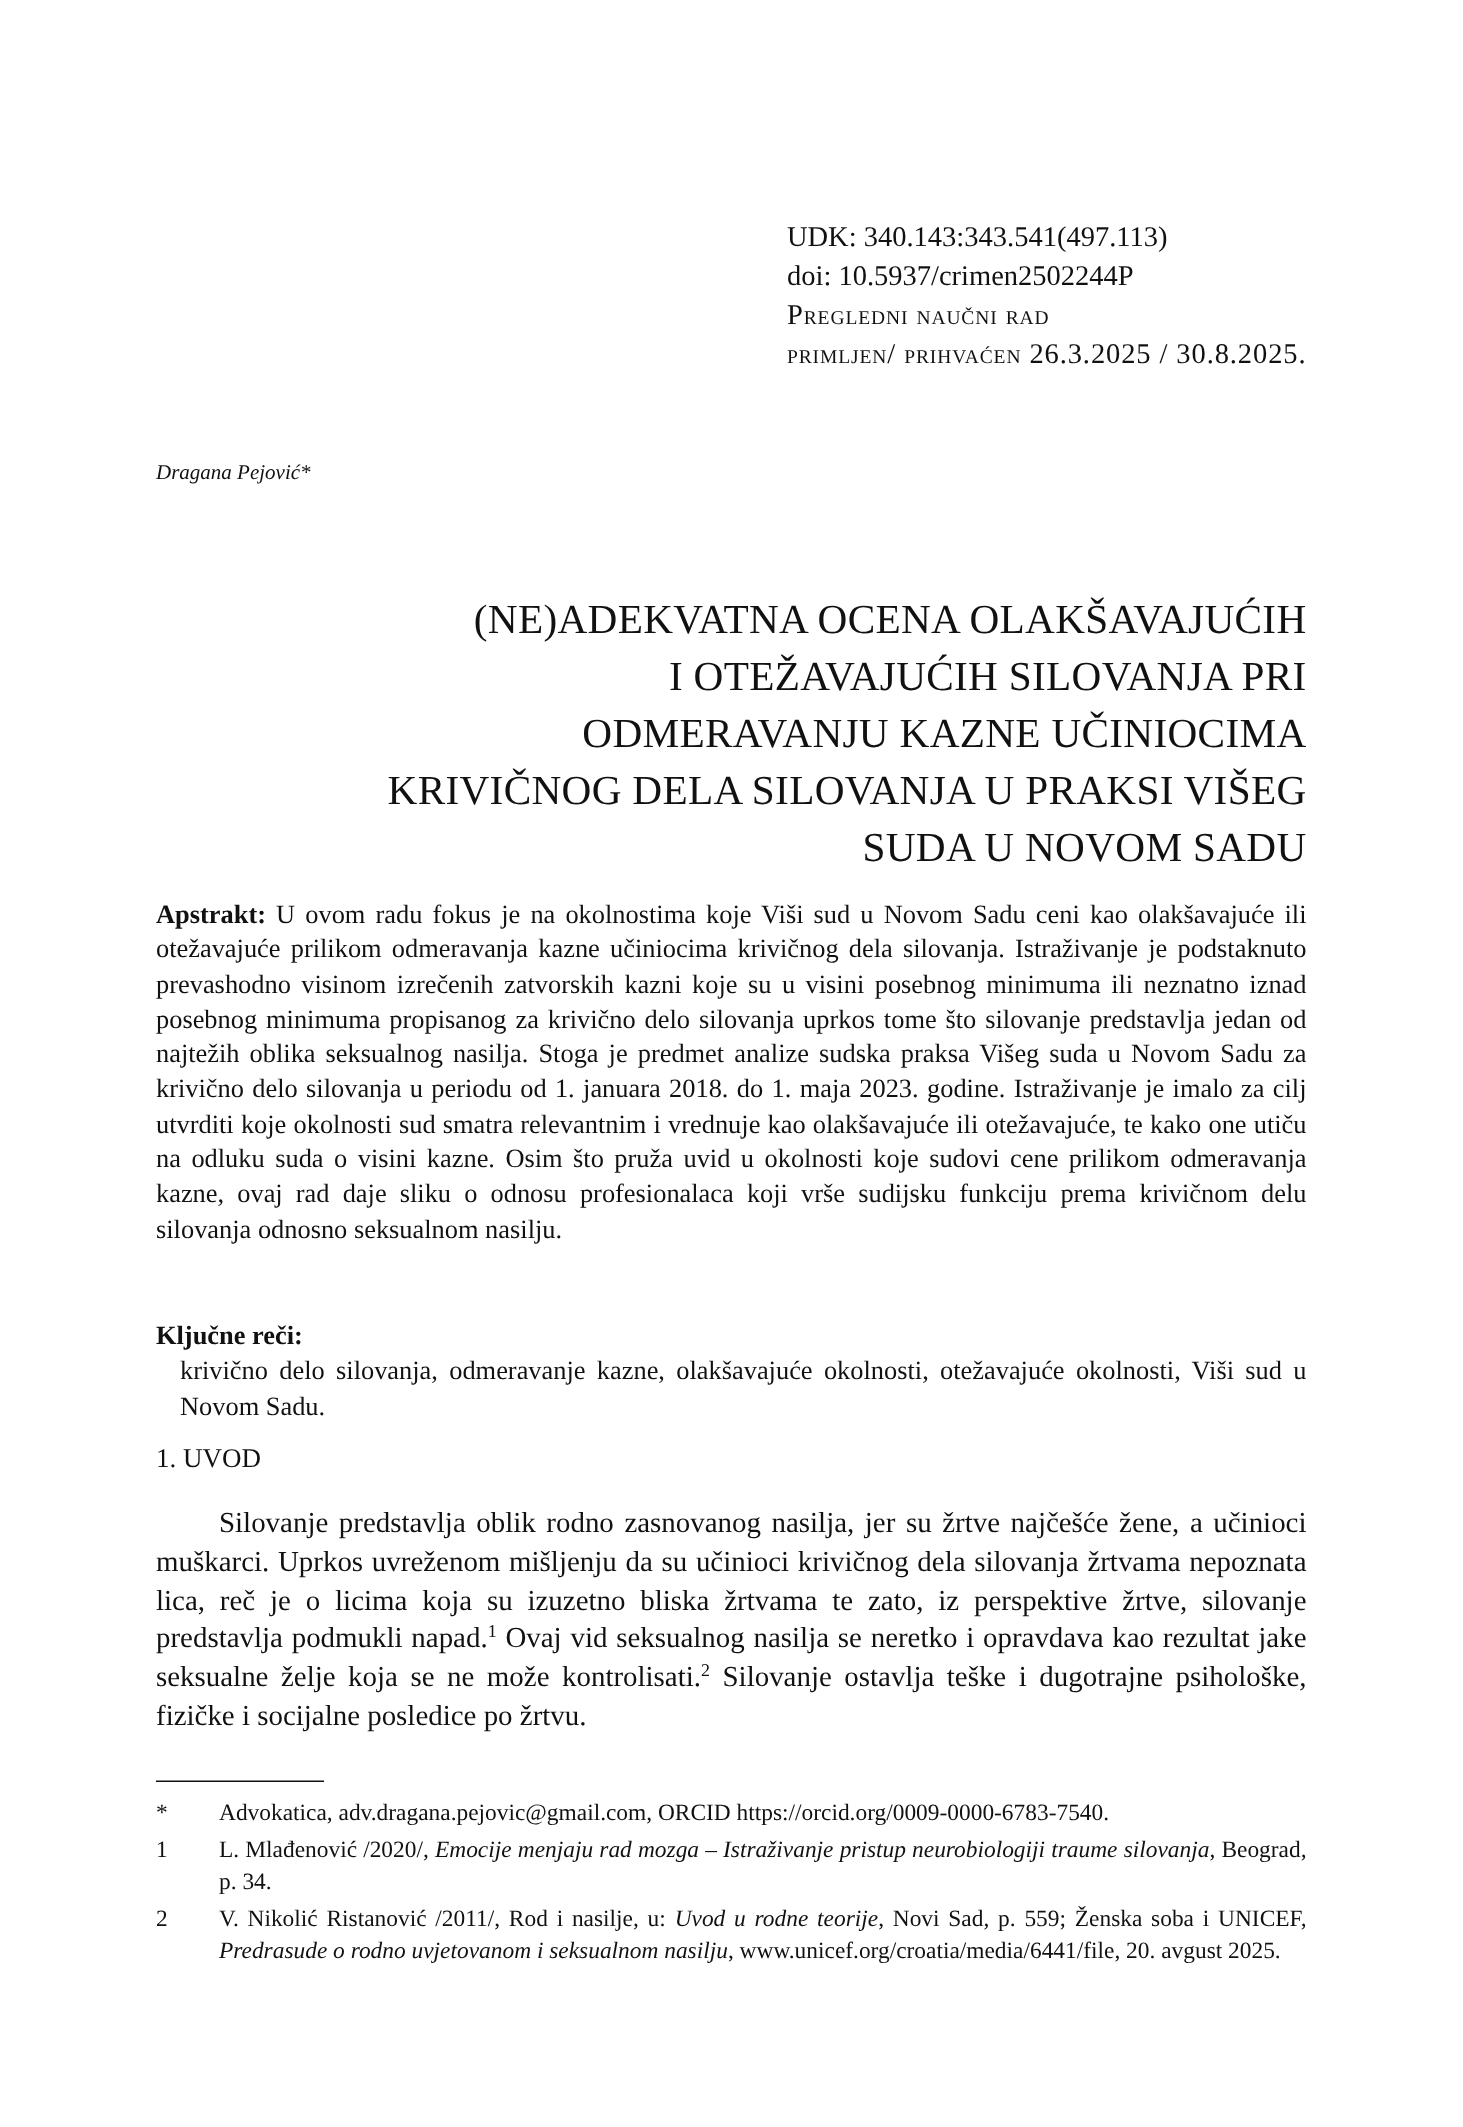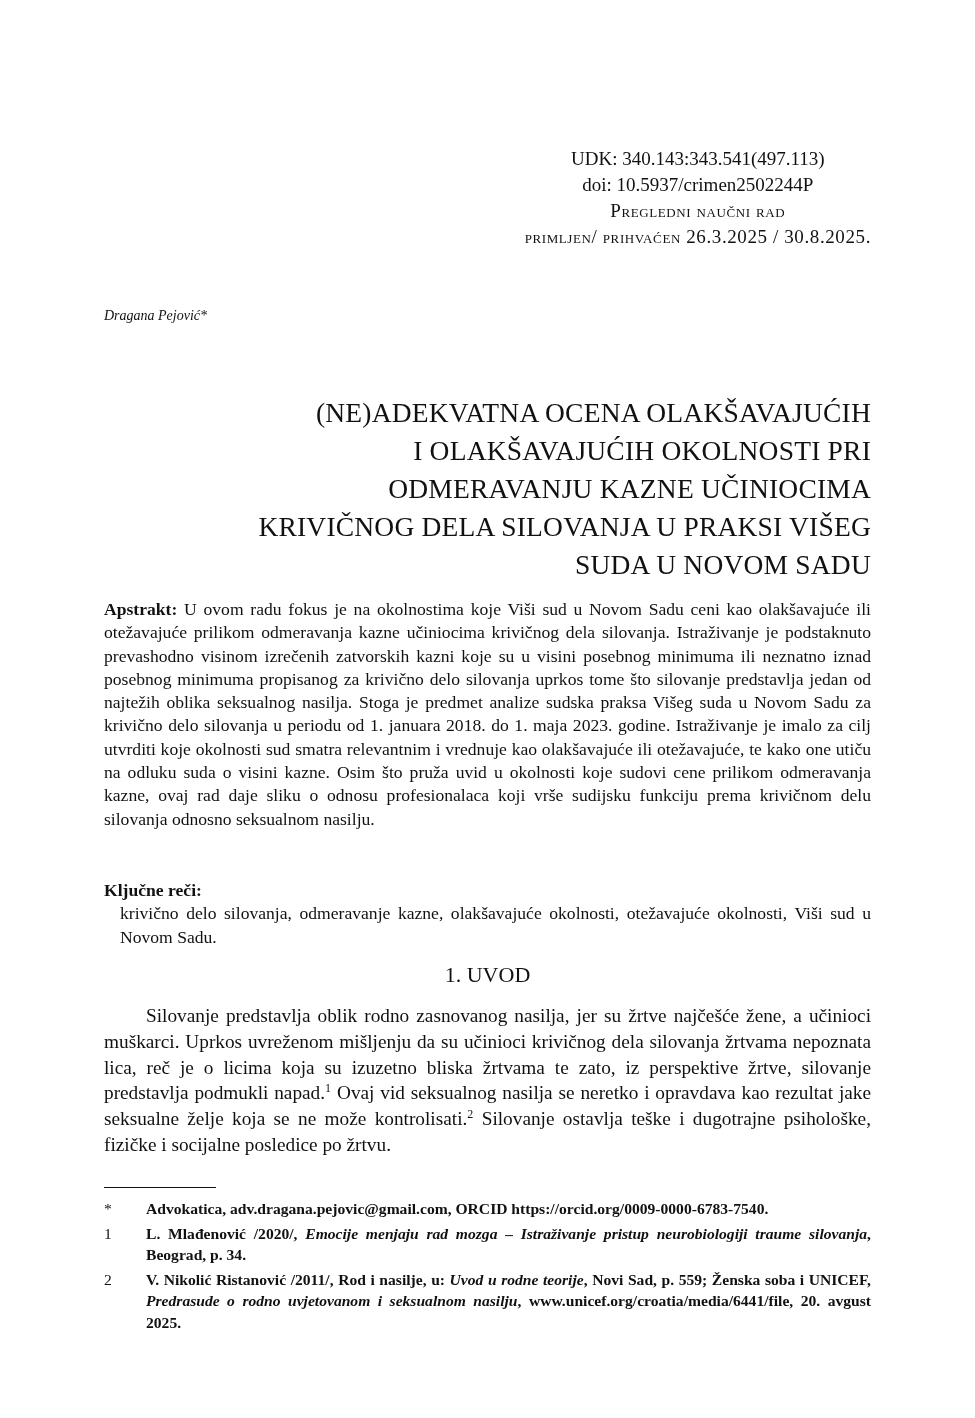--- a/index.html
+++ b/index.html
@@ -1,21 +1,21 @@
 <!DOCTYPE html>
 <html><head>
   <meta charset="utf-8">
   <style>
     html, body { margin: 0; padding: 0; background: #ffffff; }
     body {
       width: 975px; height: 1418px; position: relative; overflow: hidden;
       font-family: "Liberation Serif", "DejaVu Serif", serif; color: #111;
     }
     .meta {
-      position: absolute; right: 104px; top: 146px; text-align: center;
+      position: absolute; right: 104px; top: 146px; text-align: left;
       font-size: 19px; line-height: 26px;
     }
     .meta .sc { font-variant: small-caps; letter-spacing: 0.6px; }
     .meta .sc-low { font-variant: small-caps; text-transform: lowercase; letter-spacing: 0.6px; font-family: Liberation Serif, serif; }
     .author {
       position: absolute; left: 104px; top: 308px; font-style: italic; font-size: 14px;
     }
     .title {
       position: absolute; left: 104px; width: 767px; top: 394px; text-align: right;
       font-size: 27.5px; line-height: 38px; letter-spacing: 0.2px;
@@ -25,55 +25,55 @@
       font-size: 17.6px; line-height: 23.3px; text-align: justify;
     }
     .abstract b { font-weight: bold; }
     .keywords {
       position: absolute; left: 104px; width: 767px; top: 879px;
       font-size: 17.6px; line-height: 23.3px; display: flex; flex-direction: column;
     }
     .keywords .kw-label { font-weight: bold; white-space: nowrap; width: 118px; flex: none; }
     .keywords .kw-text { text-align: justify; margin-left: 16px; }
     .section-heading {
-      position: absolute; left: 104px; width: 767px; top: 962px; text-align: center;
-      font-size: 22px;
+      position: absolute; left: 104px; width: 767px; top: 962px; text-align: left;
+      font-size: 18px;
     }
     .body-text {
       position: absolute; left: 104px; width: 767px; top: 1003px;
       font-size: 19.3px; line-height: 25.8px; text-align: justify; text-indent: 42px;
     }
     sup { font-size: 12px; line-height: 0; vertical-align: 7px; }
     .fn-rule {
       position: absolute; left: 104px; top: 1187px; width: 112px; height: 1px; background: #111;
     }
     .footnotes {
       position: absolute; left: 104px; width: 767px; top: 1198px;
       font-size: 15.6px; line-height: 21.5px;
     }
     .fn { display: flex; margin-bottom: 3px; }
     .fn .mark { width: 42px; flex: none; }
-    .fn .txt { flex: 1; text-align: justify; font-weight: bold; }
+    .fn .txt { flex: 1; text-align: justify; }
     i { font-style: italic; }
   </style>
 </head>
 <body>
 
 <div class="meta">
   <div>UDK: 340.143:343.541(497.113)</div>
   <div>doi: 10.5937/crimen2502244P</div>
   <div class="sc">Pregledni naučni rad</div>
   <div class="sc-low">primljen/ prihvaćen 26.3.2025 / 30.8.2025.</div>
 </div>
 
 <div class="author">Dragana Pejović*</div>
 
 <div class="title">
   <div>(NE)ADEKVATNA OCENA OLAKŠAVAJUĆIH</div>
-  <div>I OLAKŠAVAJUĆIH OKOLNOSTI PRI</div>
+  <div>I OTEŽAVAJUĆIH SILOVANJA PRI</div>
   <div>ODMERAVANJU KAZNE UČINIOCIMA</div>
   <div>KRIVIČNOG DELA SILOVANJA U PRAKSI VIŠEG</div>
   <div>SUDA U NOVOM SADU</div>
 </div>
 
 <div class="abstract">
   <b>Apstrakt:</b>
   <span>U ovom radu fokus je na okolnostima koje Viši sud u Novom Sadu ceni kao olakšavajuće ili otežavajuće prilikom odmeravanja kazne učiniocima krivičnog dela silovanja. Istraživanje je podstaknuto prevashodno visinom izrečenih zatvorskih kazni koje su u visini posebnog minimuma ili neznatno iznad posebnog minimuma propisanog za krivično delo silovanja uprkos tome što silovanje predstavlja jedan od najtežih oblika seksualnog nasilja. Stoga je predmet analize sudska praksa Višeg suda u Novom Sadu za krivično delo silovanja u periodu od 1. januara 2018. do 1. maja 2023. godine. Istraživanje je imalo za cilj utvrditi koje okolnosti sud smatra relevantnim i vrednuje kao olakšavajuće ili otežavajuće, te kako one utiču na odluku suda o visini kazne. Osim što pruža uvid u okolnosti koje sudovi cene prilikom odmeravanja kazne, ovaj rad daje sliku o odnosu profesionalaca koji vrše sudijsku funkciju prema krivičnom delu silovanja odnosno seksualnom nasilju.</span>
 </div>
 

